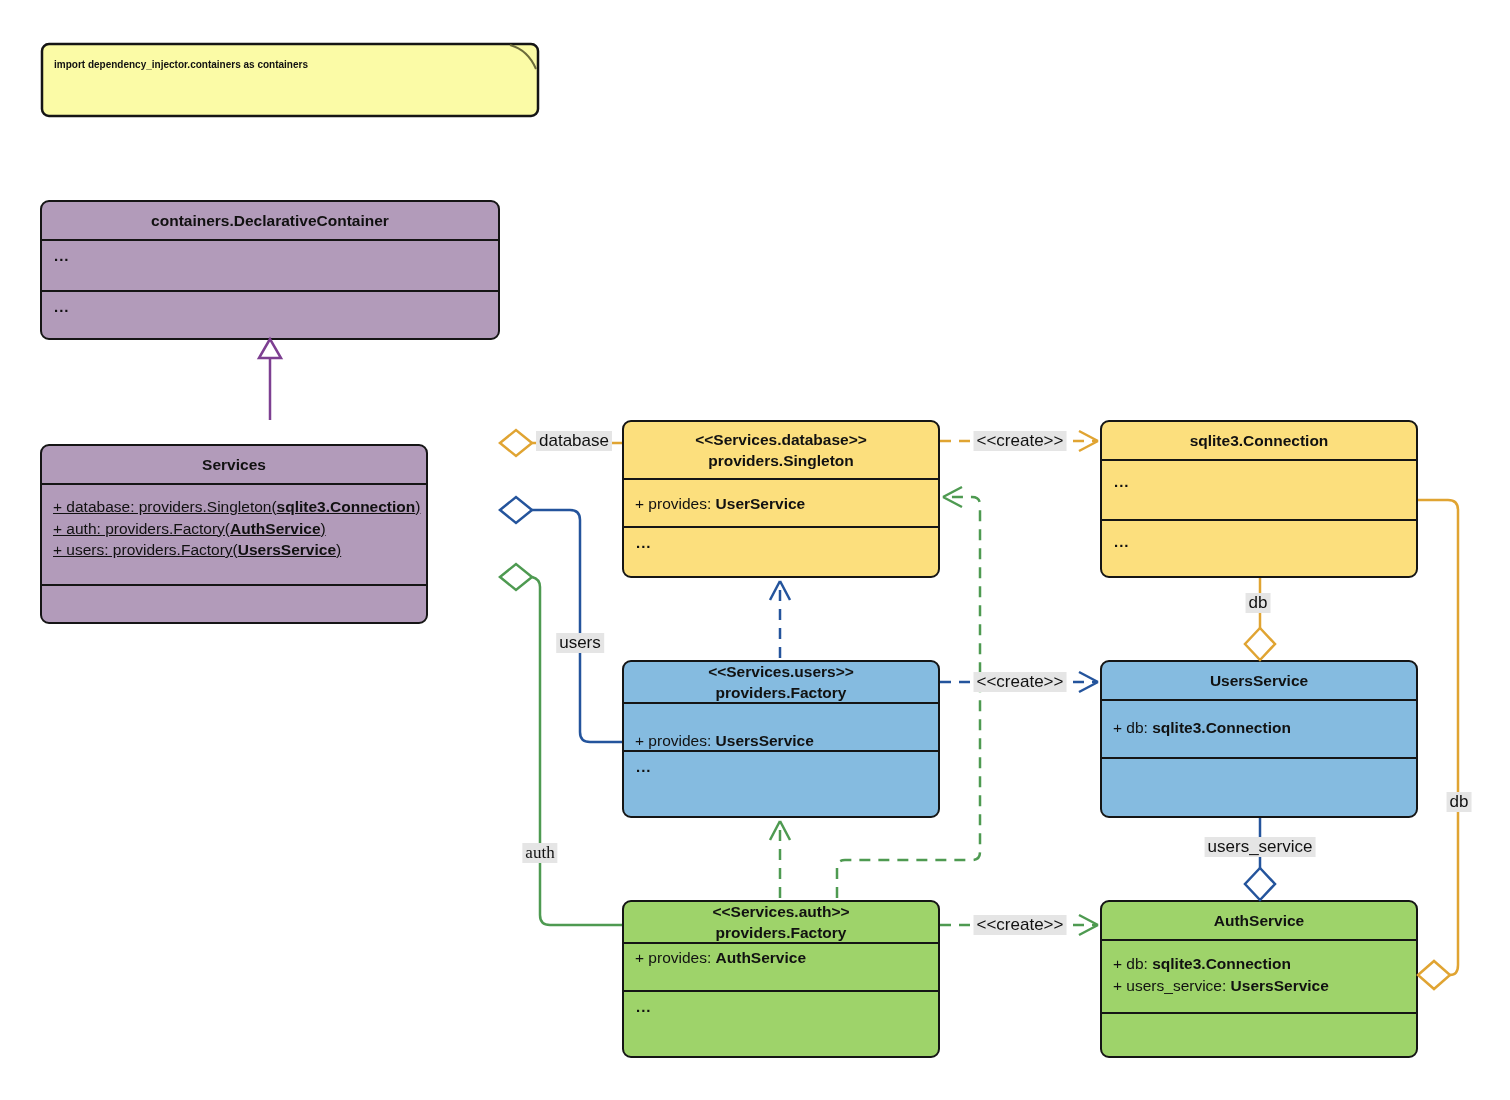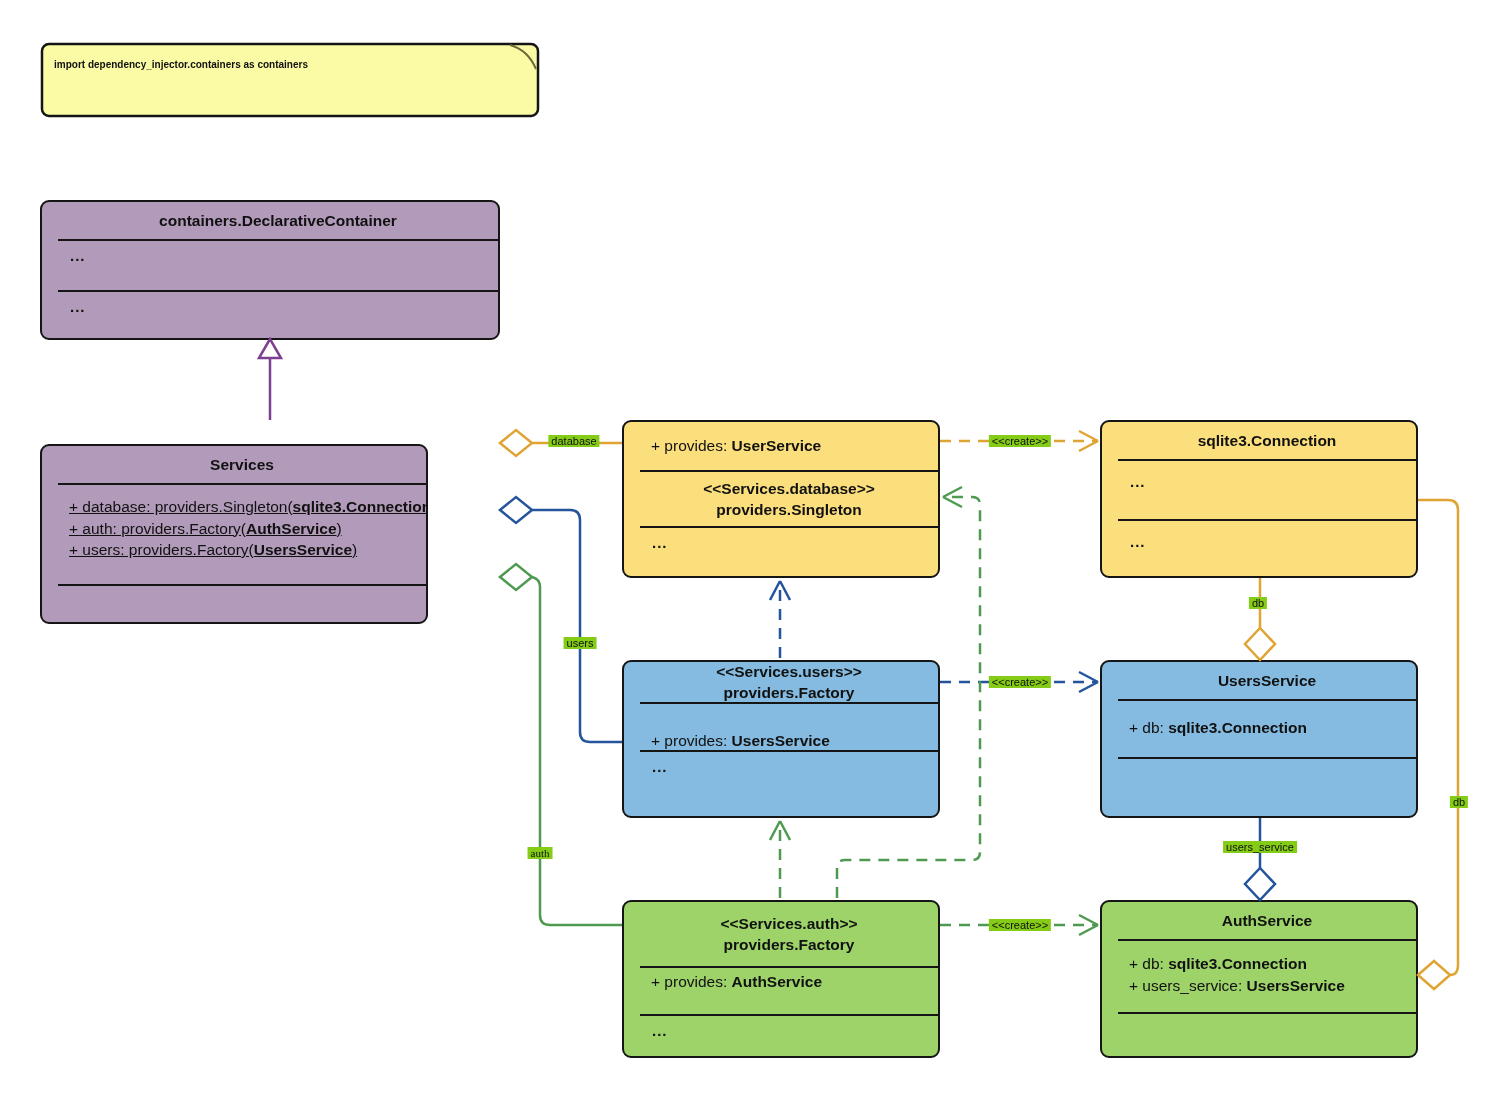--- a/index.html
+++ b/index.html
@@ -5,40 +5,40 @@
   html,body{margin:0;padding:0;background:#ffffff;font-family:"Liberation Sans",sans-serif;}
   .canvas{position:relative;width:1510px;height:1100px;background:#ffffff;overflow:hidden;}
 
   
   .note{position:absolute;left:40px;top:42px;width:500px;height:76px;z-index:2;}
   .note .txt{position:absolute;left:14px;top:12px;right:14px;font-weight:bold;font-size:10px;line-height:22px;color:#111;}
 
   
   .uml{position:absolute;border:2.5px solid #151515;border-radius:9px;overflow:hidden;
        display:flex;flex-direction:column;z-index:2;box-sizing:border-box;color:#111;}
-  .sec{border-top:2px solid #151515;box-sizing:border-box;margin-left:16px;}
+  .sec{border-top:2px solid #151515;box-sizing:border-box;}
   .sec:first-child{border-top:none;}
   .ttl{font-weight:bold;font-size:15.5px;display:flex;flex-direction:column;
        align-items:center;justify-content:center;line-height:21px;text-align:center;}
   .attrs{font-size:15.5px;line-height:21.5px;padding:11px 10px 0 11px;}
   .attr{white-space:nowrap;}
   .u{text-decoration:underline;}
   .b{font-weight:bold;}
   .dots{font-size:15px;font-weight:bold;padding:6px 0 0 12px;letter-spacing:1px;}
   .purple{background:#B29BBA;}
   .yellow{background:#FCDF7D;}
   .blue{background:#85BBE0;}
   .green{background:#9ED36A;}
 
   
   svg.wires{position:absolute;left:0;top:0;z-index:3;pointer-events:none;}
 
   
   .elabel{position:absolute;z-index:4;transform:translate(-50%,-50%);
-          background:#84cc16;padding:0 3px;font-size:11px;color:#111;white-space:nowrap;}
+          background:#e5e5e5;padding:0 3px;font-size:17px;color:#111;white-space:nowrap;}
 </style>
 </head>
 <body>
 
 <div class="canvas">
 
   <div class="note">
     <svg width="500" height="76">
       <rect x="2" y="2" width="496" height="72" rx="7" fill="#FBFBA6" stroke="#151515" stroke-width="2.5"></rect>
       <path d="M 470 3 q 18 5 26 24" fill="none" stroke="#6b6b3a" stroke-width="2"></path>
@@ -62,26 +62,26 @@
     <div class="sec ttl" style="height:37px;">Services</div>
     <div class="sec attrs" style="height:101px;">
       <div class="attr u"><span>+ database: providers.Singleton(</span><span class="b">sqlite3.Connection</span><span>)</span></div>
       <div class="attr u"><span>+ auth: providers.Factory(</span><span class="b">AuthService</span><span>)</span></div>
       <div class="attr u"><span>+ users: providers.Factory(</span><span class="b">UsersService</span><span>)</span></div>
     </div>
     <div class="sec" style="flex:1;"></div>
   </div>
 
   <div class="uml yellow" style="left:622px;top:420px;width:318px;height:158px;">
-    <div class="sec attrs" style="height:48px;padding-top:13px;">
-      <div class="attr"><span>+ provides: </span><span class="b">UserService</span></div>
-    </div>
     <div class="sec ttl" style="height:56px;">
       <div>&lt;&lt;Services.database&gt;&gt;</div>
       <div>providers.Singleton</div>
+    </div>
+    <div class="sec attrs" style="height:48px;padding-top:13px;">
+      <div class="attr"><span>+ provides: </span><span class="b">UserService</span></div>
     </div>
     <div class="sec" style="flex:1;">
       <div class="dots">...</div>
     </div>
   </div>
 
   <div class="uml yellow" style="left:1100px;top:420px;width:318px;height:158px;">
     <div class="sec ttl" style="height:37px;">sqlite3.Connection</div>
     <div class="sec" style="height:60px;">
       <div class="dots" style="padding-top:12px;">...</div>
@@ -106,21 +106,21 @@
 
   <div class="uml blue" style="left:1100px;top:660px;width:318px;height:158px;">
     <div class="sec ttl" style="height:37px;">UsersService</div>
     <div class="sec attrs" style="height:58px;padding-top:16px;">
       <div class="attr"><span>+ db: </span><span class="b">sqlite3.Connection</span></div>
     </div>
     <div class="sec" style="flex:1;"></div>
   </div>
 
   <div class="uml green" style="left:622px;top:900px;width:318px;height:158px;">
-    <div class="sec ttl" style="height:64px;">
+    <div class="sec ttl" style="height:40px;">
       <div>&lt;&lt;Services.auth&gt;&gt;</div>
       <div>providers.Factory</div>
     </div>
     <div class="sec attrs" style="height:48px;padding-top:3px;">
       <div class="attr"><span>+ provides: </span><span class="b">AuthService</span></div>
     </div>
     <div class="sec" style="flex:1;">
       <div class="dots">...</div>
     </div>
   </div>

